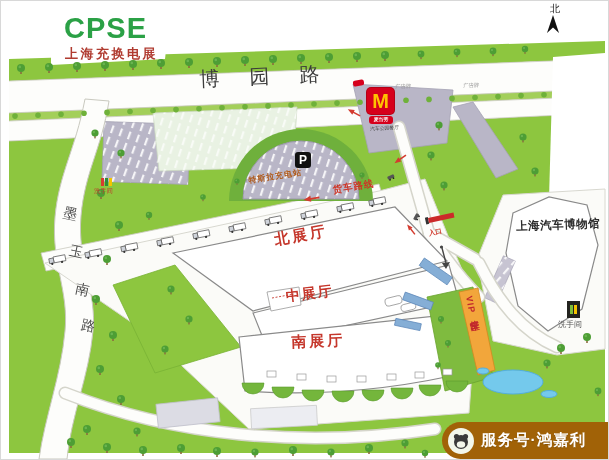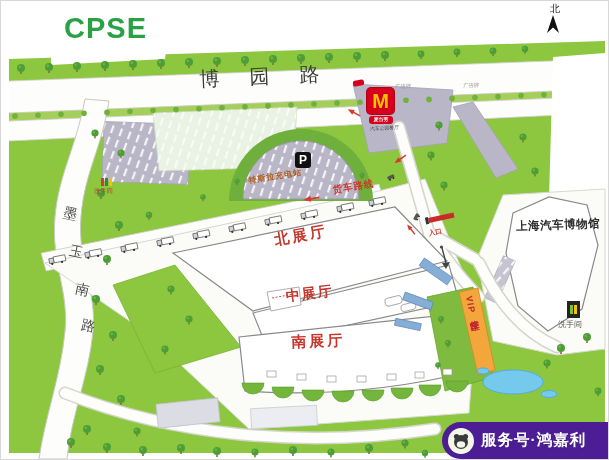--- a/index.html
+++ b/index.html
@@ -28,21 +28,21 @@
   #mcd-badge span{color:#fff;font-size:8px;font-weight:bold;transform:scale(.6);line-height:1;}
   #mcd-sub{left:369px;top:126px;font-size:8px;color:#4a4a4a;transform:rotate(-3deg) scale(.6);}
   #small-red-sign{position:absolute;left:352px;top:79px;width:11px;height:6px;background:#d6001c;border-radius:2px;transform:rotate(-10deg);}
   #compass-label{left:549px;top:3px;font-size:10px;color:#222;}
   #compass-arrow{position:absolute;left:544px;top:14px;}
   .restroom-icon{position:absolute;display:flex;gap:1px;}
   #restroom-left-icon{left:100px;top:177px;}
   #restroom-left-icon i{display:block;width:3px;height:8px;}
   #restroom-right-icon{left:566px;top:300px;width:13px;height:17px;background:#23231f;position:absolute;display:flex;align-items:center;justify-content:center;gap:1px;}
   #restroom-right-icon i{display:block;width:3px;height:9px;}
-  #watermark{position:absolute;left:441px;top:421px;width:168px;height:37px;background:#4c1d95;border-radius:19px 0 0 19px;display:flex;align-items:center;gap:7px;padding-left:6px;box-sizing:border-box;}
+  #watermark{position:absolute;left:441px;top:421px;width:168px;height:37px;background:#a16207;border-radius:19px 0 0 19px;display:flex;align-items:center;gap:7px;padding-left:6px;box-sizing:border-box;}
   #watermark-avatar{width:26px;height:26px;border-radius:50%;background:#f3f7ea;display:flex;align-items:center;justify-content:center;flex:0 0 auto;}
   #watermark-text{color:#fff;font-size:15.5px;font-weight:bold;letter-spacing:1px;text-shadow:0 1px 1px rgba(0,0,0,.18);}
 </style>
 </head>
 <body>
 
 <div id="stage">
 
   <svg id="map" viewBox="0 0 609 460">
     <defs>
@@ -301,20 +301,21 @@
         <use href="#sym-tree" xlink:href="#sym-tree" transform="translate(254,451) scale(0.9)"></use>
         <use href="#sym-tree" xlink:href="#sym-tree" transform="translate(292,449) scale(1)"></use>
         <use href="#sym-tree" xlink:href="#sym-tree" transform="translate(330,451) scale(0.9)"></use>
         <use href="#sym-tree" xlink:href="#sym-tree" transform="translate(368,447) scale(1)"></use>
         <use href="#sym-tree" xlink:href="#sym-tree" transform="translate(404,442) scale(0.9)"></use>
         <use href="#sym-tree" xlink:href="#sym-tree" transform="translate(424,452) scale(0.8)"></use>
       </g>
   </svg>
 
   <div class="lbl" id="logo-title">CPSE</div>
+  <div class="lbl" id="logo-sub">上海充换电展</div>
 
   <div class="lbl" id="road-top">博园路</div>
   <div class="lbl left-road-char" style="left:64px;top:204px">墨</div>
   <div class="lbl left-road-char" style="left:70px;top:242px">玉</div>
   <div class="lbl left-road-char" style="left:76px;top:280px">南</div>
   <div class="lbl left-road-char" style="left:82px;top:316px">路</div>
 
   <div class="lbl" id="hall-north">北展厅</div>
   <div class="lbl" id="hall-middle">中展厅</div>
   <div class="lbl" id="hall-south">南展厅</div>

